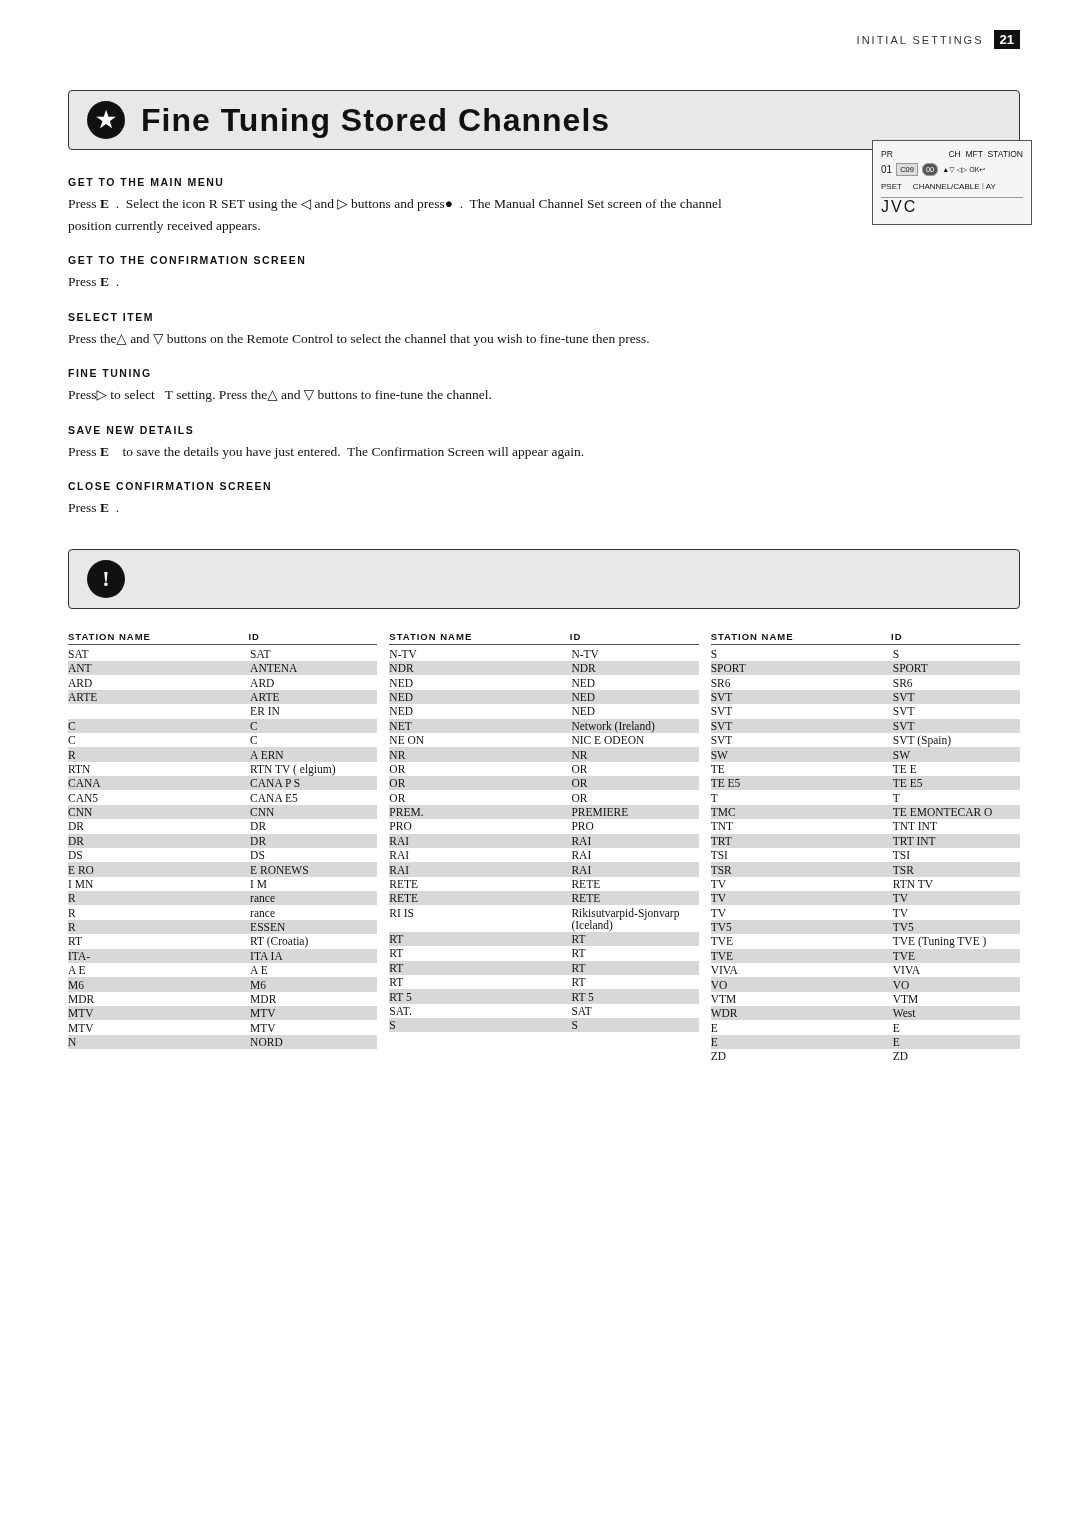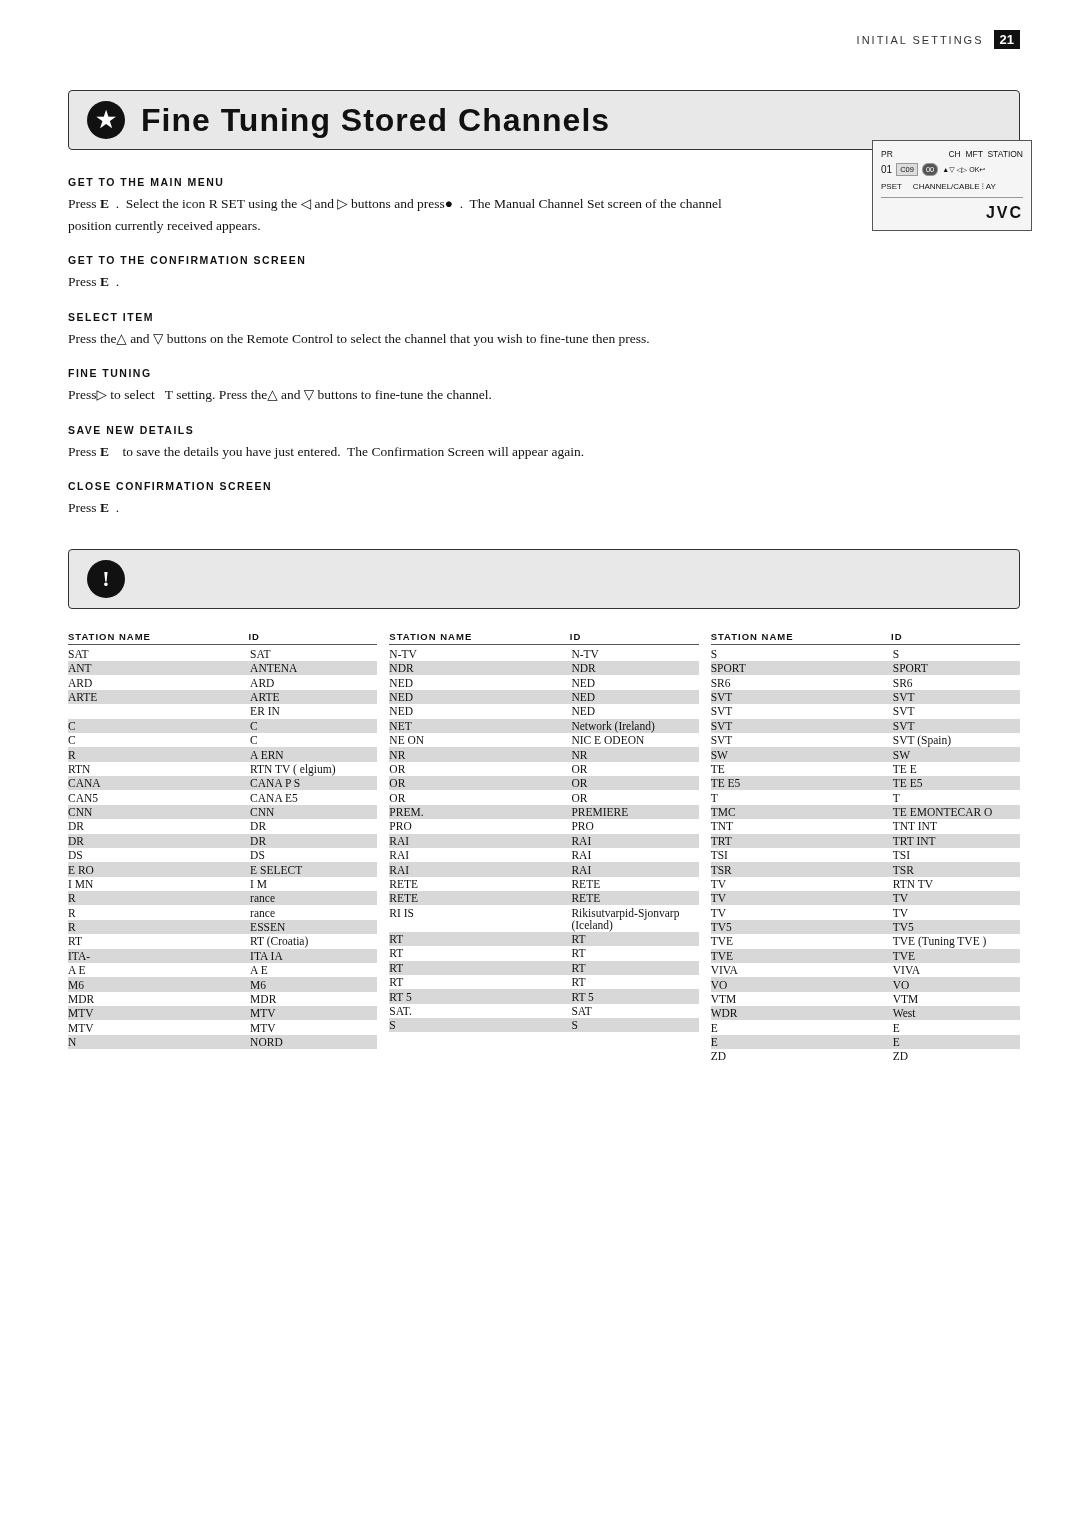--- a/index.html
+++ b/index.html
@@ -117,28 +117,28 @@
       display: flex;
       justify-content: space-between;
       font-size: 8.5px;
       margin-bottom: 4px;
     }
     .tv-box .row2 {
       font-size: 8.5px;
       margin-bottom: 6px;
     }
     .tv-box .jvc-logo {
-      text-align: right;
+      text-align: left;
       font-size: 16px;
-      font-weight: bold;
+      font-weight: normal;
       font-family: Arial, sans-serif;
       letter-spacing: 2px;
       color: #111;
       border-top: 1px solid #999;
-      padding-top: 6px;
+      padding-top: 0;
     }
     .tv-box .small-labels {
       display: flex;
       gap: 4px;
       font-size: 7.5px;
     }
     .tv-box .small-box {
       border: 1px solid #999;
       padding: 1px 3px;
       background: #ddd;
@@ -334,21 +334,21 @@
           <div class="station-row shaded">
             <span class="sname">DR</span>
             <span class="sid">DR</span>
           </div>
           <div class="station-row">
             <span class="sname">DS</span>
             <span class="sid">DS</span>
           </div>
           <div class="station-row shaded">
             <span class="sname">E  RO</span>
-            <span class="sid">E  SELECT</span>
+            <span class="sid">E  RONEWS</span>
           </div>
           <div class="station-row">
             <span class="sname">I MN</span>
             <span class="sid">I M</span>
           </div>
           <div class="station-row shaded">
             <span class="sname">R</span>
             <span class="sid">rance</span>
           </div>
           <div class="station-row">

